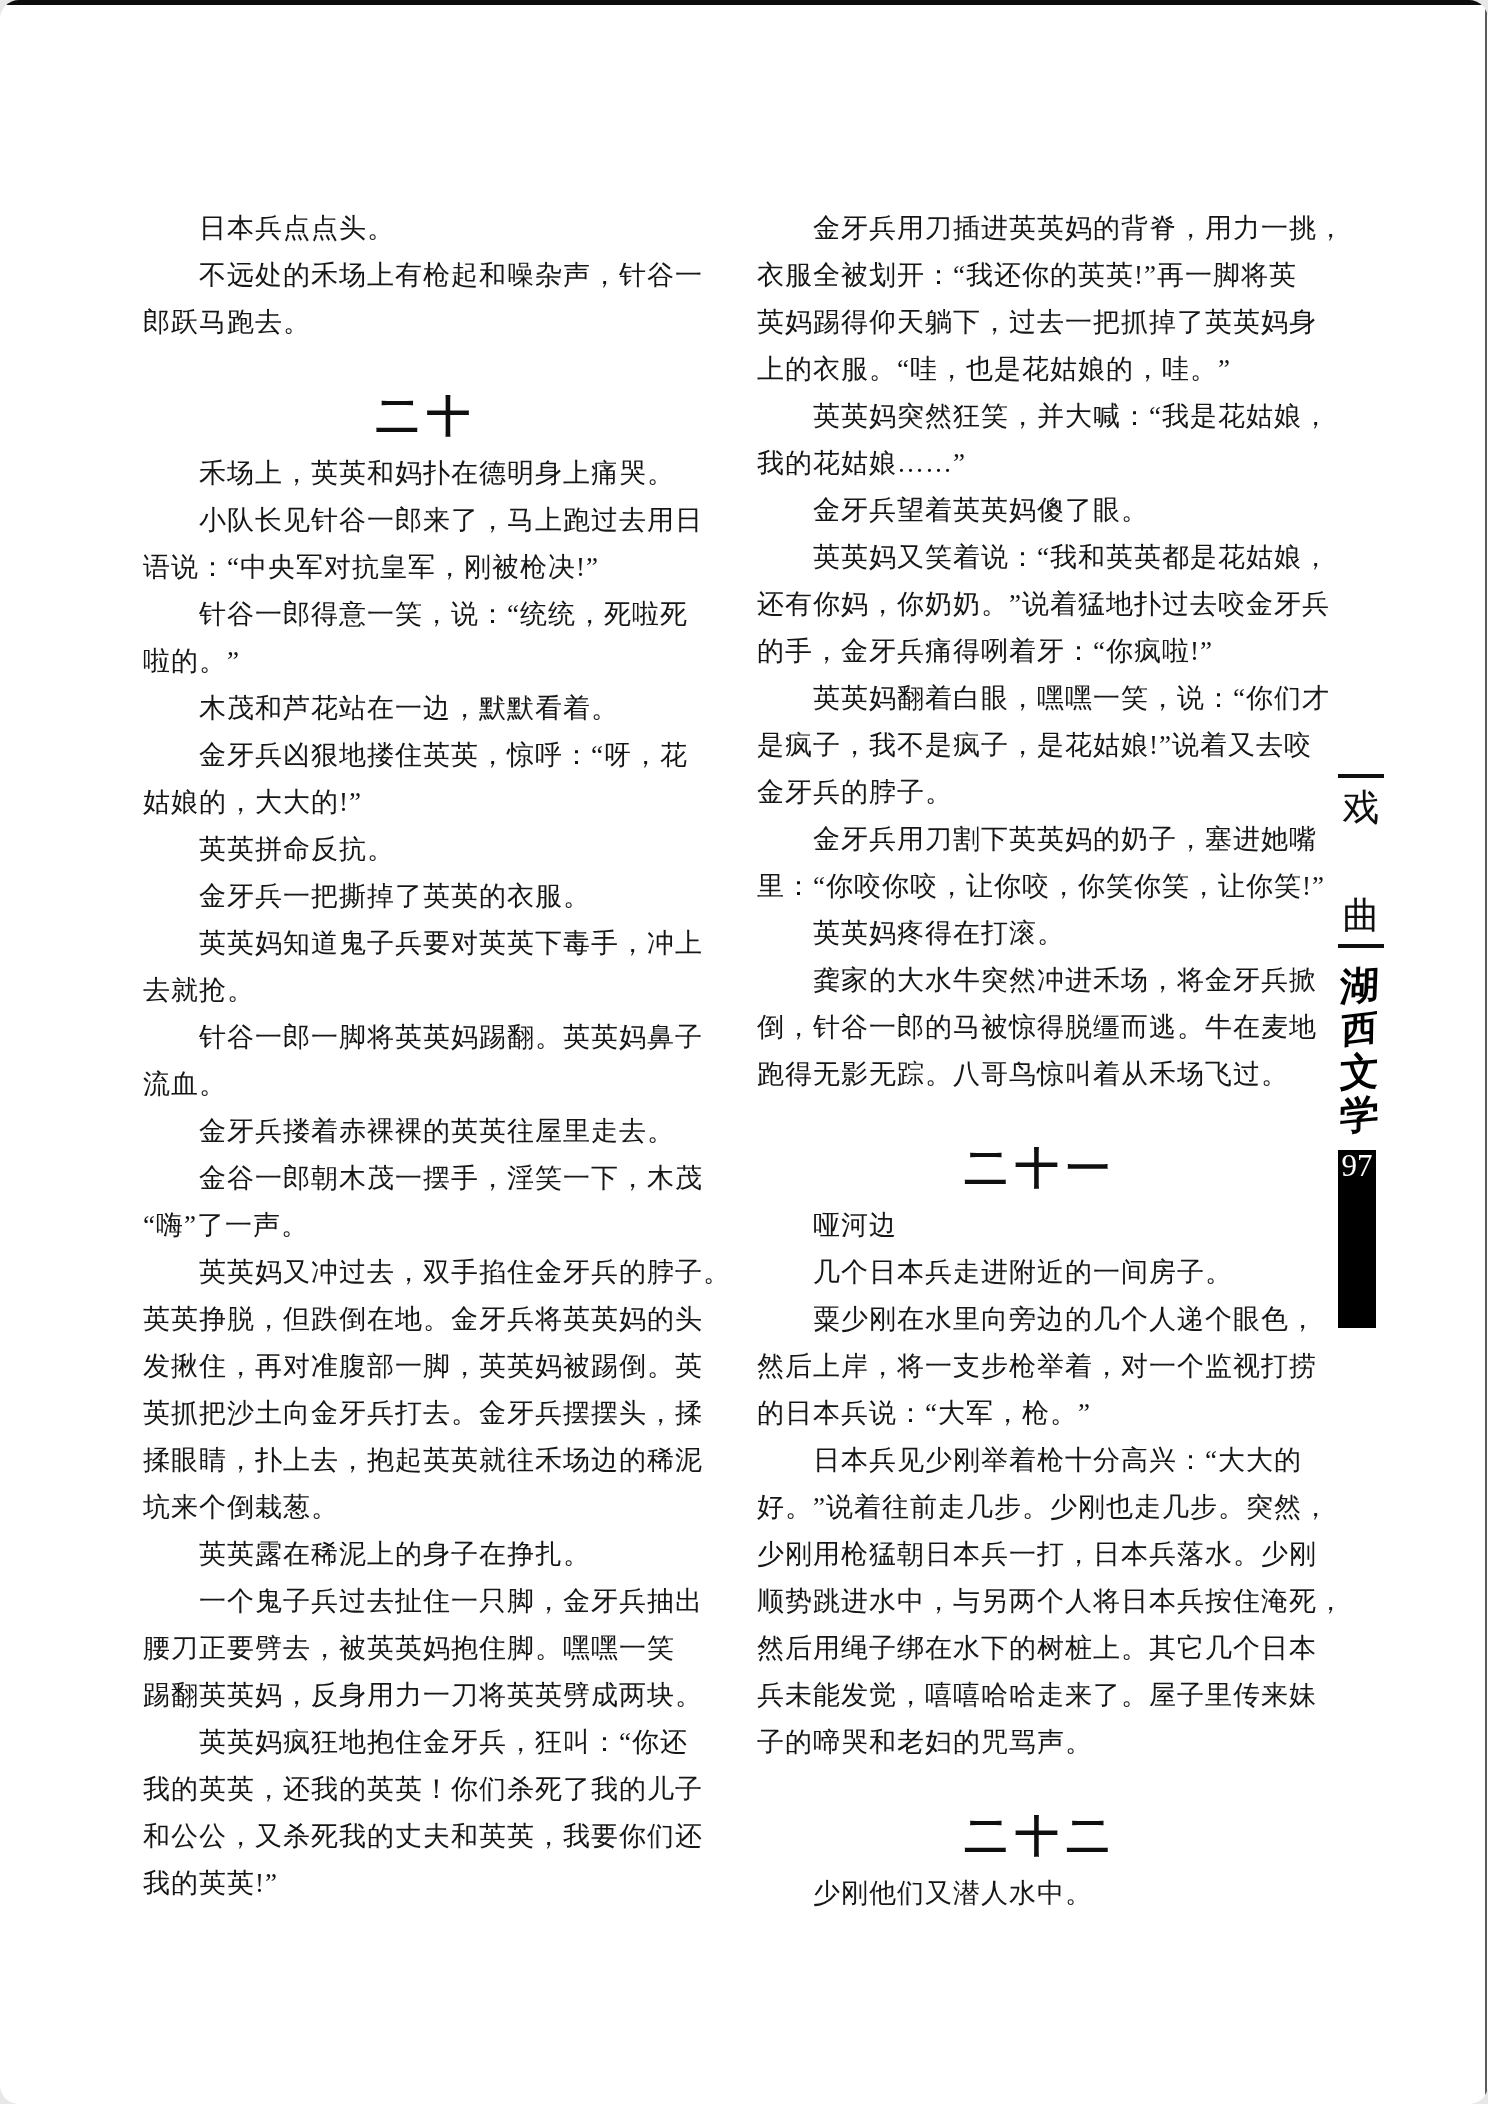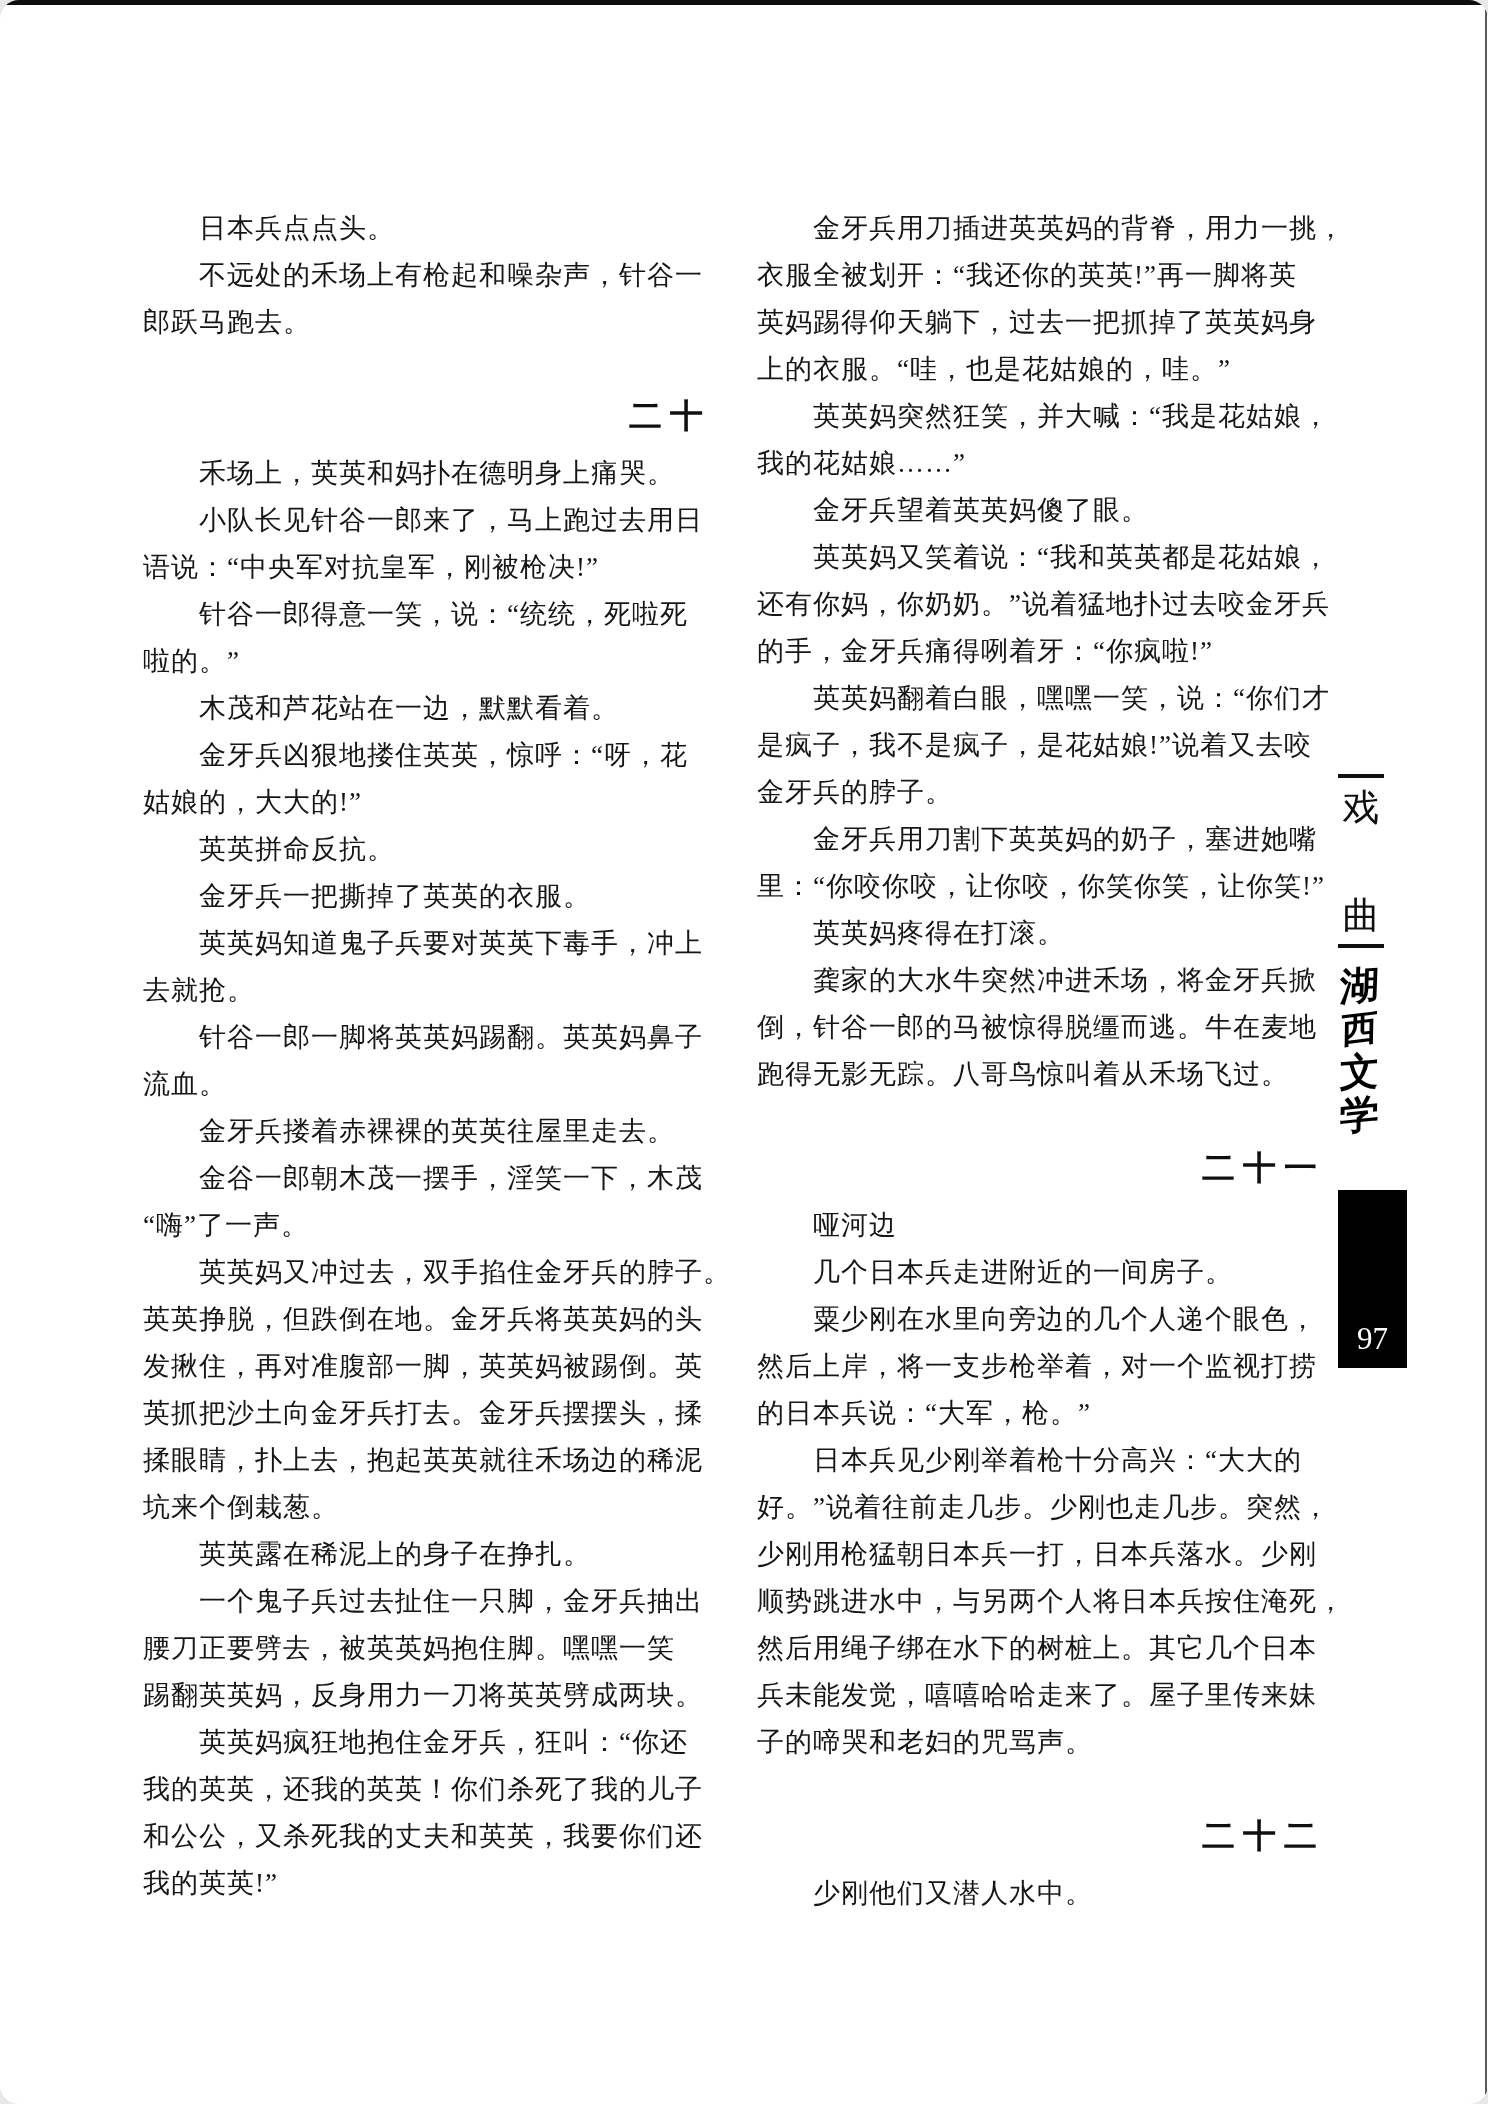--- a/index.html
+++ b/index.html
@@ -26,23 +26,23 @@
   .col-left  { left: 143px; }
   .col-right { left: 757px; }
   .line {
     height: 47px; line-height: 47px;
     font-size: 27px; letter-spacing: 1px;
     white-space: nowrap;
   }
   .heading {
     height: 48px; line-height: 48px;
     margin-top: 46px; margin-bottom: 10px;
-    text-align: right;
+    text-align: center;
     font-family: Liberation Sans, sans-serif;
-    font-weight: 700; font-size: 33px; letter-spacing: 8px;
+    font-weight: 700; font-size: 43px; letter-spacing: 8px;
     color: #0f0f0f;
   }
   
   .tick {
     position: absolute; left: 1338px; width: 46px; height: 4px;
     background: #101010;
   }
   .tick-top { top: 774px; }
   .tick-bottom { top: 944px; }
   .section-char {
@@ -58,23 +58,23 @@
   }
   .logo-char {
     font-size: 39px; line-height: 43px; font-weight: 700;
     color: #000; transform: skewX(-6deg) rotate(-4deg);
     font-family: "Liberation Serif", serif;
   }
   .logo-char:nth-child(2) { transform: skewX(-8deg) rotate(-7deg) scale(0.92); }
   .logo-char:nth-child(4) { transform: skewX(-7deg) rotate(-6deg); }
   .page-num-box {
     position: absolute; left: 1338px; top: 1150px;
-    width: 69px; height: 178px; background: #000;
-    display: flex; align-items: flex-end; justify-content: center;
-    padding-bottom: 14px; box-sizing: border-box; margin-top: 40px;
+    width: 38px; height: 178px; background: #000;
+    display: flex; align-items: flex-start; justify-content: center;
+    padding-bottom: 14px; box-sizing: border-box;
   }
   .page-num {
     color: #fff; font-size: 31px; line-height: 31px;
     font-family: "Liberation Serif", serif;
   }
 </style>
 </head>
 <body>
 
 <div class="page">

